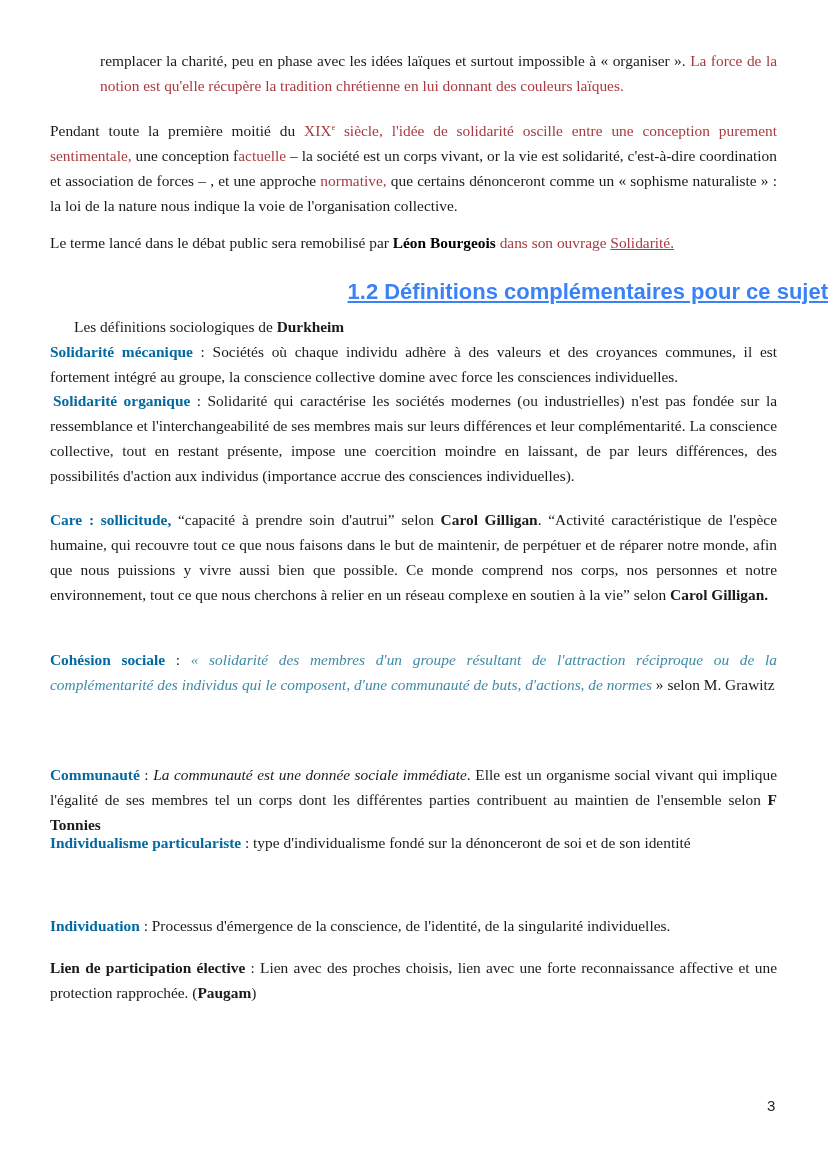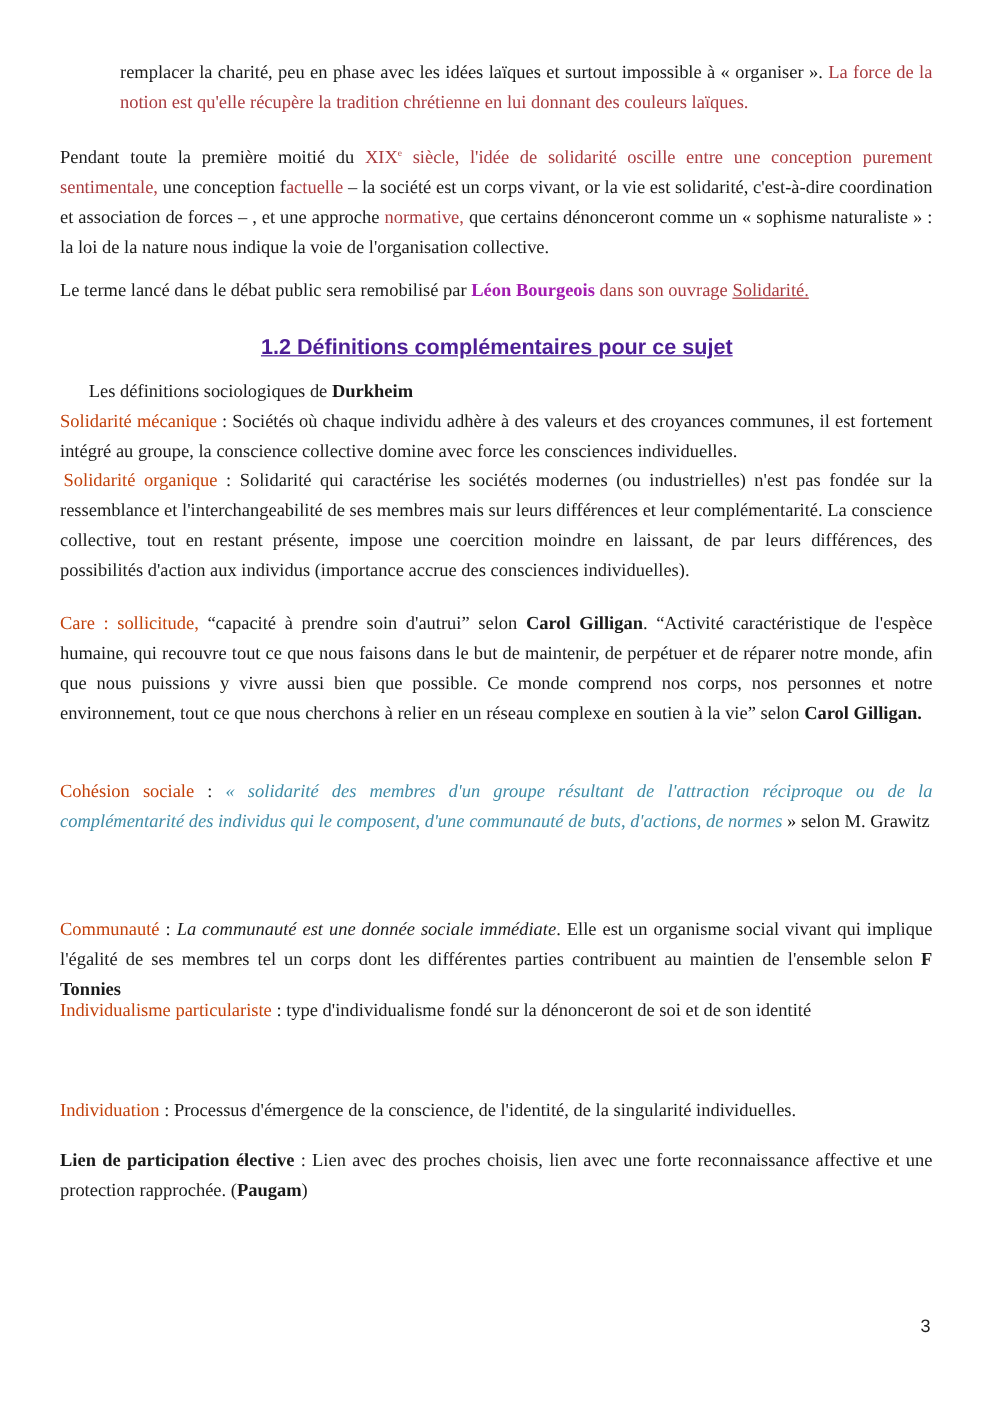--- a/index.html
+++ b/index.html
@@ -2,28 +2,28 @@
 <html><head>
   <meta charset="utf-8">
   <style>
     html, body { margin:0; padding:0; background:#ffffff; }
     body { width:828px; height:1169px; position:relative; overflow:hidden;
       font-family:"Liberation Serif","DejaVu Serif",serif; color:#1a1a1a; }
     .page { position:absolute; left:0; top:0; width:696px; height:1169px; }
     p { margin:0; font-size:15.4px; line-height:25px; }
     .just { text-align:justify; }
     .red { color:#a83b3f;text-align:right; }
-    .plum { color:#c2410c; font-weight:normal; }
+    .plum { color:#0369a1; font-weight:bold; }
     .teal { color:#3e8aa6; font-style:italic; }
     .ul { text-decoration:underline; }
     b { font-weight:bold; }
-    .bord { color:#a21caf; font-weight:bold; }
-    .heading { position:absolute; left:0; width:828px; top:279px; text-align:center;
+    .bord { color:#000000; font-weight:bold; }
+    .heading { position:absolute; left:0; width:828px; top:279px; text-align:right;
       font-family:"Liberation Sans","DejaVu Sans",sans-serif; font-weight:bold;
-      font-size:18px; color:#4c1d95; text-decoration:underline; }
+      font-size:22px; color:#3b82f6; text-decoration:underline; }
     .pagenum { position:absolute; left:767px; top:1097px;
       font-family:"Liberation Sans","DejaVu Sans",sans-serif; font-size:15px; color:#222; }
     .blk { position:absolute; left:50px; width:727px; }
   </style>
 </head>
 <body>
 
 <div class="page">
 
   <p class="blk just" style="left:100px; width:677px; top:48px;"><span>remplacer la charité, peu en phase avec les idées laïques et surtout impossible à « organiser ». </span><span class="red">La force de la notion est qu'elle récupère la tradition chrétienne en lui donnant des couleurs laïques.</span></p>

